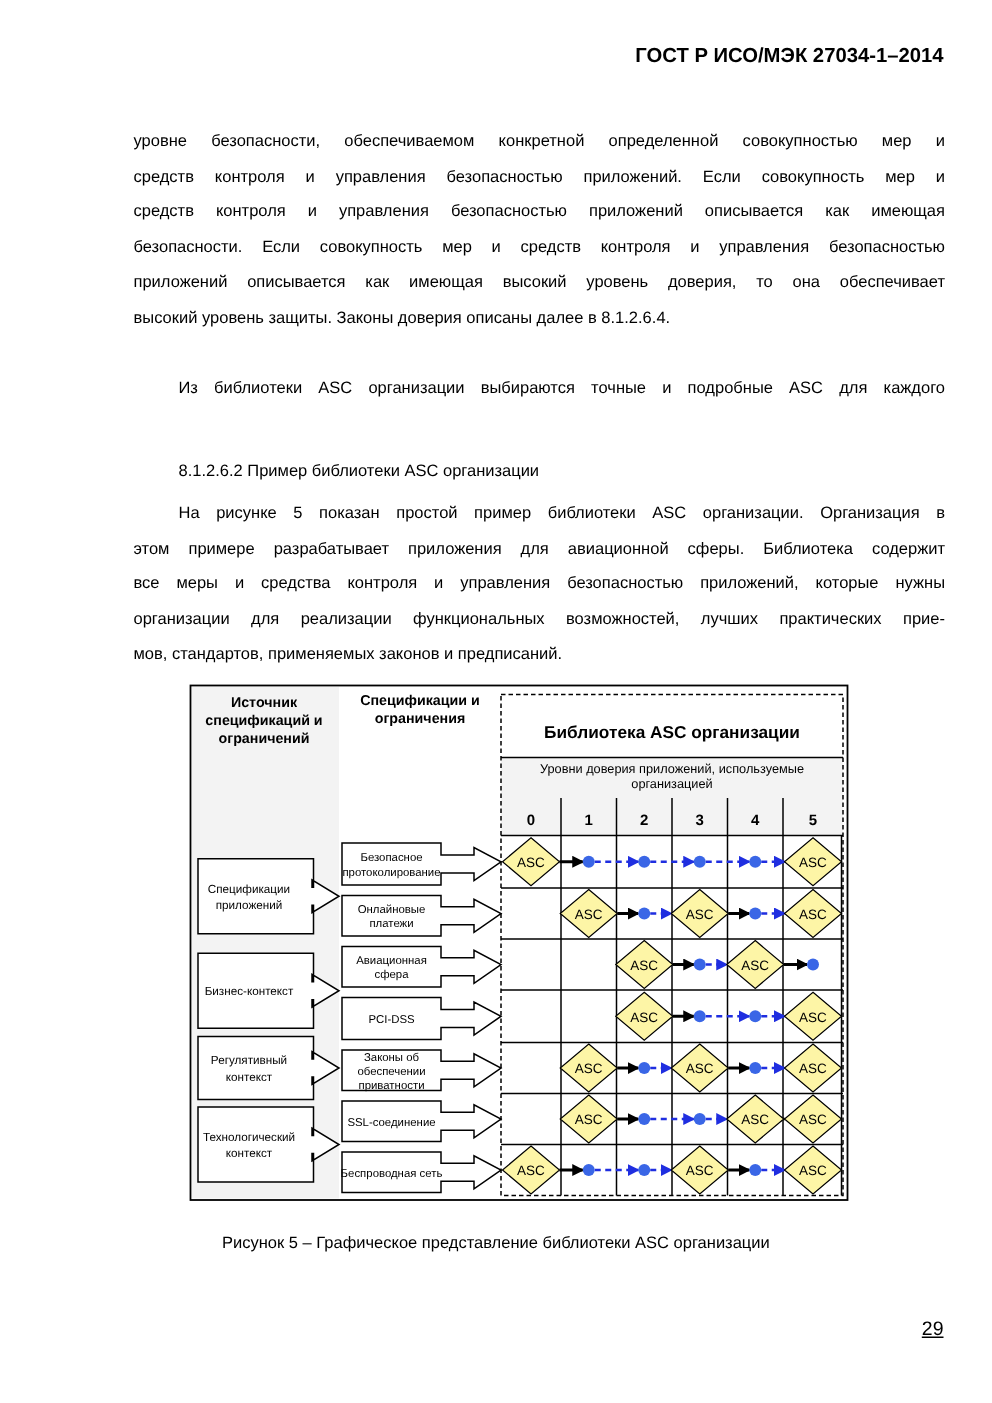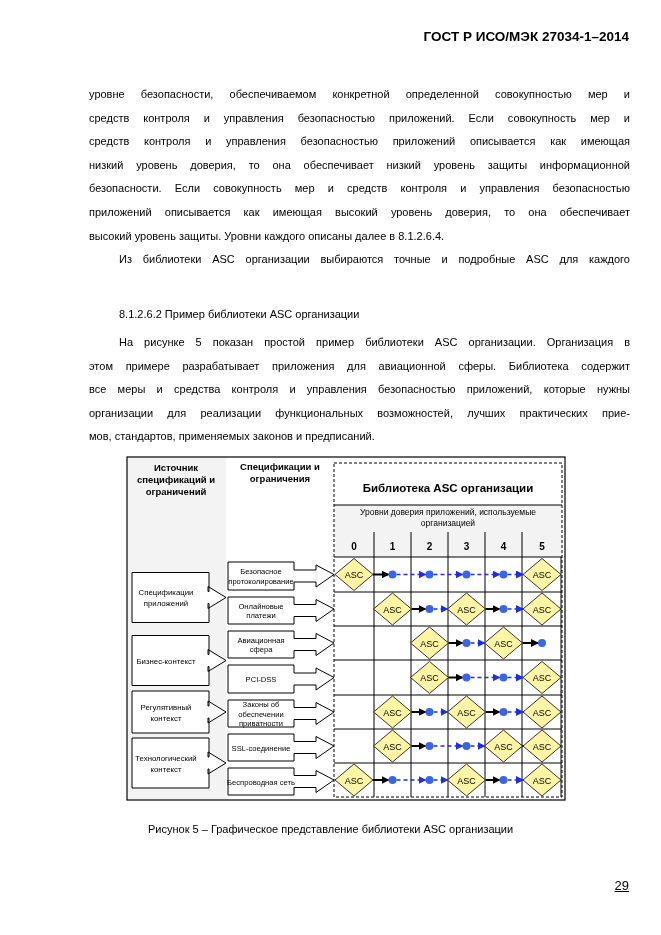--- a/index.html
+++ b/index.html
@@ -17,24 +17,23 @@
 </style>
 </head>
 <body>
 
 <div class="header">ГОСТ Р ИСО/МЭК 27034-1–2014</div>
 
 <div class="p" style="top:83px;">
   <span class="ln">уровне безопасности, обеспечиваемом конкретной определенной совокупностью мер и</span>
   <span class="ln">средств контроля и управления безопасностью приложений. Если совокупность мер и</span>
   <span class="ln">средств контроля и управления безопасностью приложений описывается как имеющая</span>
-  <span class="ln">низкий уровень доверия, то она обеспечивает низкий уровень защиты информационной</span>
   <span class="ln">безопасности. Если совокупность мер и средств контроля и управления безопасностью</span>
   <span class="ln">приложений описывается как имеющая высокий уровень доверия, то она обеспечивает</span>
-  <span class="ln last">высокий уровень защиты. Уровни каждого описаны далее в 8.1.2.6.4.</span>
+  <span class="ln last">высокий уровень защиты. Законы доверия описаны далее в 8.1.2.6.4.</span>
 </div>
 
 <div class="p" style="top:248px;">
   <span class="ln indent">Из библиотеки ASC организации выбираются точные и подробные ASC для каждого</span>
 </div>
 
 <div class="p" style="top:303px;">
   <span class="ln last indent">8.1.2.6.2 Пример библиотеки ASC организации</span>
 </div>
 

